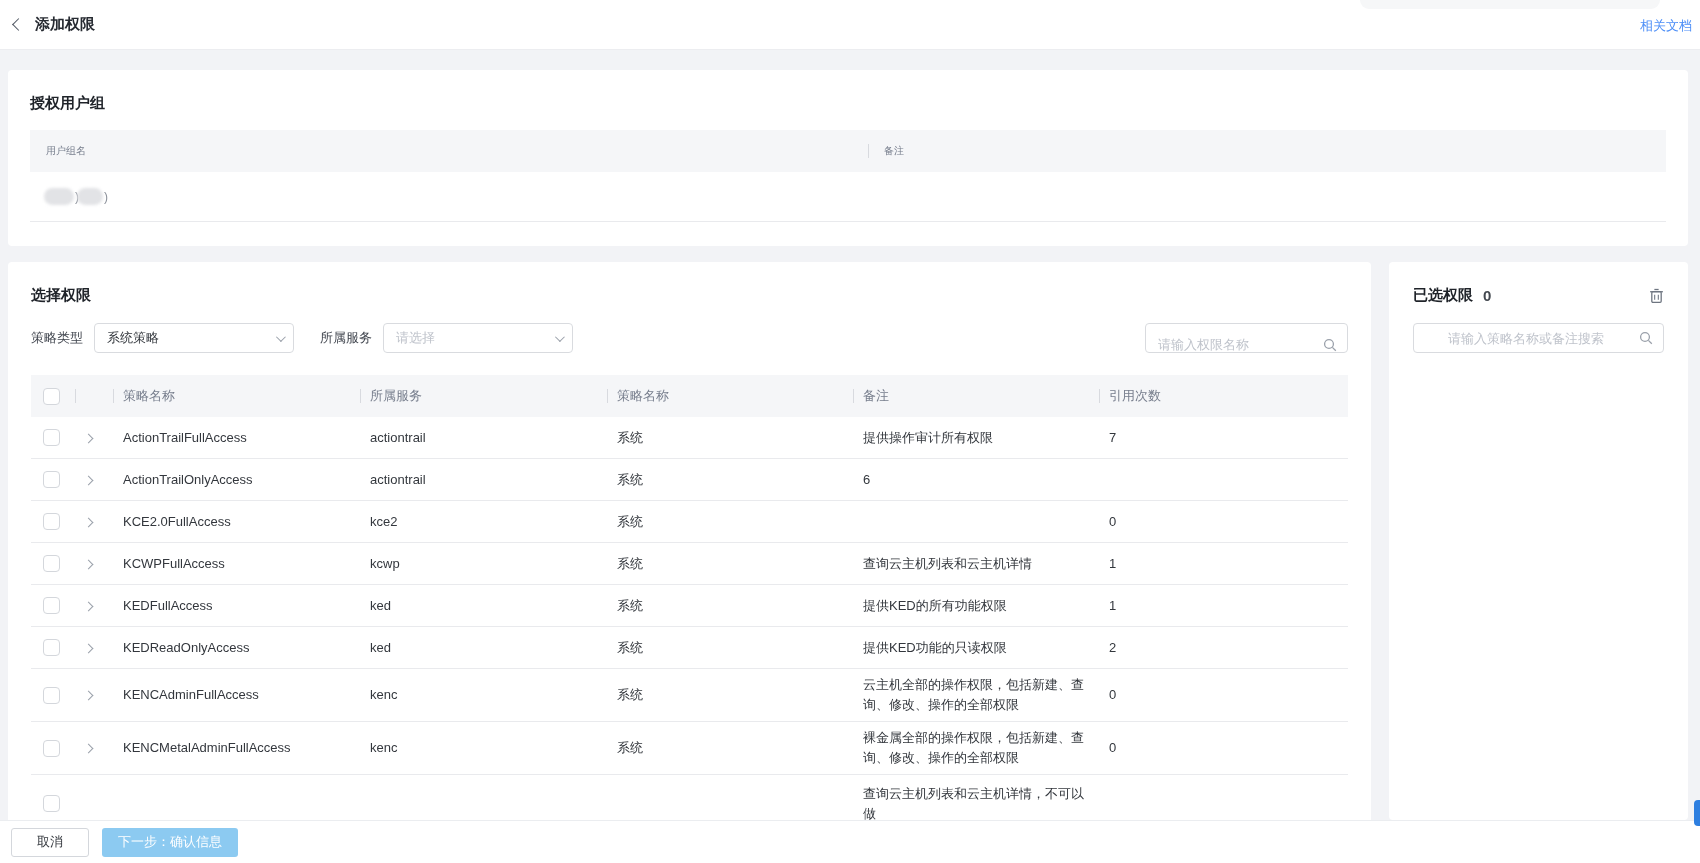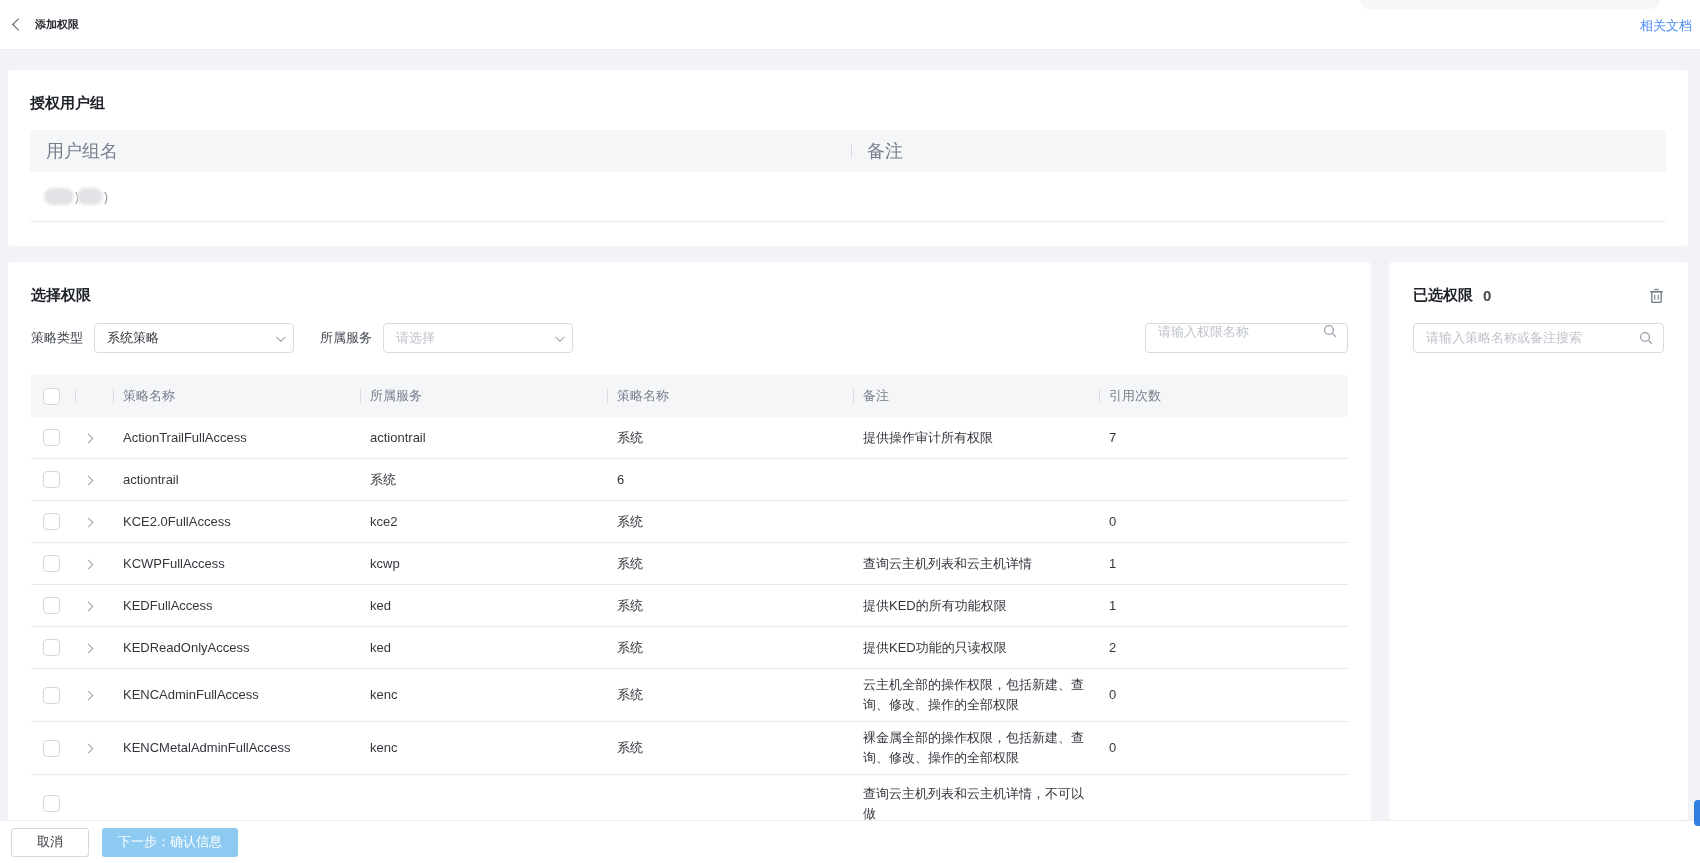--- a/index.html
+++ b/index.html
@@ -10,32 +10,32 @@
   
   .topbar { position:relative; height:50px; background:#fff;
     border-bottom:1px solid #ECEDF0; display:flex; align-items:center;
     padding:0 14px; z-index:5; }
   .topbar-ghost { position:absolute; top:0; left:1360px; width:300px; height:9px;
     background:#F6F7F8; border-radius:0 0 10px 10px; }
   .back-btn { display:flex; align-items:center; cursor:pointer; }
   .chev-left { display:inline-block; width:9px; height:9px;
     border-left:1.6px solid #4E5560; border-bottom:1.6px solid #4E5560;
     transform:rotate(45deg); margin-right:12px; }
-  .page-title { font-size:11px; font-weight:600; color:#262A31; }
+  .page-title { font-size:15px; font-weight:600; color:#262A31; }
   .doc-link { position:absolute; right:8px; top:17px; font-size:13px;
     color:#4C8EF7; cursor:pointer; }
 
   
   .card { background:#fff; border-radius:4px; }
   .card1 { margin:20px 12px 0 8px; height:176px; padding:24px 22px 0; }
   .section-title { font-size:15px; font-weight:600; color:#1F2329; }
 
   .ug-header { margin-top:17px; height:42px; background:#F5F6F8;
     display:grid; grid-template-columns:821px 1fr; align-items:center;
-    font-size:18px; color:#767D8C; }
+    font-size:10px; color:#767D8C;gap:17px; }
   .ug-header .hcell { padding-left:16px; }
   .ug-header .hcell.with-div { position:relative; }
   .ug-header .hcell.with-div::before { content:""; position:absolute; left:0; top:50%;
     transform:translateY(-50%); width:1px; height:14px; background:#D8DADF; }
   .ug-row { height:50px; display:flex; align-items:center; padding-left:14px;
     border-bottom:1px solid #E9EAED; }
   .blur-pill { display:inline-block; height:17px; background:#E2E3E6;
     border-radius:9px; filter:blur(1.5px); }
   .blur-paren { color:#8A8F99; font-size:12px; margin:0 2px 0 1px; filter:blur(0.4px); }
 
@@ -51,21 +51,21 @@
     font-size:13px; cursor:pointer;gap:24px; }
   .select .val { flex:1; color:#33373D; }
   .select .val.placeholder { color:#BFC3CB; }
   .select.svc { width:190px; margin-left:0; }
   .gap-label { margin-left:26px; }
   .chev-down { display:inline-block; width:7px; height:7px;
     border-right:1.4px solid #9AA0AA; border-bottom:1.4px solid #9AA0AA;
     transform:rotate(45deg) translateY(-2px); }
   .search-box { position:absolute; right:0; top:0; width:203px; height:30px;
     border:1px solid #D9DBDF; border-radius:4px; background:#fff;
-    display:flex; align-items:flex-start; padding:0 10px 10px 12px; }
+    display:flex; align-items:flex-end; padding:0 10px 0 12px; }
   .search-box input { border:none; outline:none; flex:1; font-size:13px;
     color:#33373D; background:transparent; min-width:0;
     font-family:"Liberation Sans","DejaVu Sans",sans-serif; }
   .search-box input::placeholder { color:#BFC3CB; }
 
   
   .ptable { margin-top:22px; }
   .phead { height:42px; background:#F5F6F8; display:grid;
     grid-template-columns:44px 38px 247px 247px 246px 246px 1fr;
     align-items:center; font-size:13px; color:#767D8C; }
@@ -87,21 +87,21 @@
 
   
   .sel-head { display:flex; align-items:center; }
   .sel-count { margin-left:10px; font-size:15px; font-weight:600; color:#43484F; }
   .trash { margin-left:auto; cursor:pointer; display:flex; }
   .sel-search { position:relative; margin-top:18px; height:30px;
     border:1px solid #D9DBDF; border-radius:4px; display:flex; align-items:center;
     padding:0 10px 0 12px; }
   .sel-search input { border:none; outline:none; flex:1; font-size:13px;
     background:transparent; min-width:0; color:#ec4899;
-    font-family:Liberation Serif, serif; }
+    font-family:Liberation Sans, sans-serif;margin-left:22px; }
   .sel-search input::placeholder { color:#BFC3CB; }
 
   
   .footer { position:absolute; left:0; bottom:0; width:1700px; height:43px;
     background:#fff; border-top:1px solid #EBEDF0; display:flex;
     align-items:center; padding-left:11px; z-index:10; }
   .btn-cancel { height:29px; padding:0 25px; background:#fff;
     border:1px solid #D4D7DC; border-radius:3px; font-size:13px; color:#33373D;
     cursor:pointer; font-family:inherit;text-align:center; }
   .btn-next { height:29px; margin-left:13px; padding:0 16px; background:#8CCAF1;
@@ -189,20 +189,21 @@
     <div class="cell c-refs">7</div>
   </div>
 
   <div class="trow">
     <div class="cell c-check">
       <span class="checkbox"></span>
     </div>
     <div class="cell">
       <span class="chev-right"></span>
     </div>
+    <div class="cell c-name">ActionTrailOnlyAccess</div>
     <div class="cell c-svc">actiontrail</div>
     <div class="cell c-type">系统</div>
     <div class="cell c-refs">6</div>
   </div>
 
   <div class="trow">
     <div class="cell c-check">
       <span class="checkbox"></span>
     </div>
     <div class="cell">

